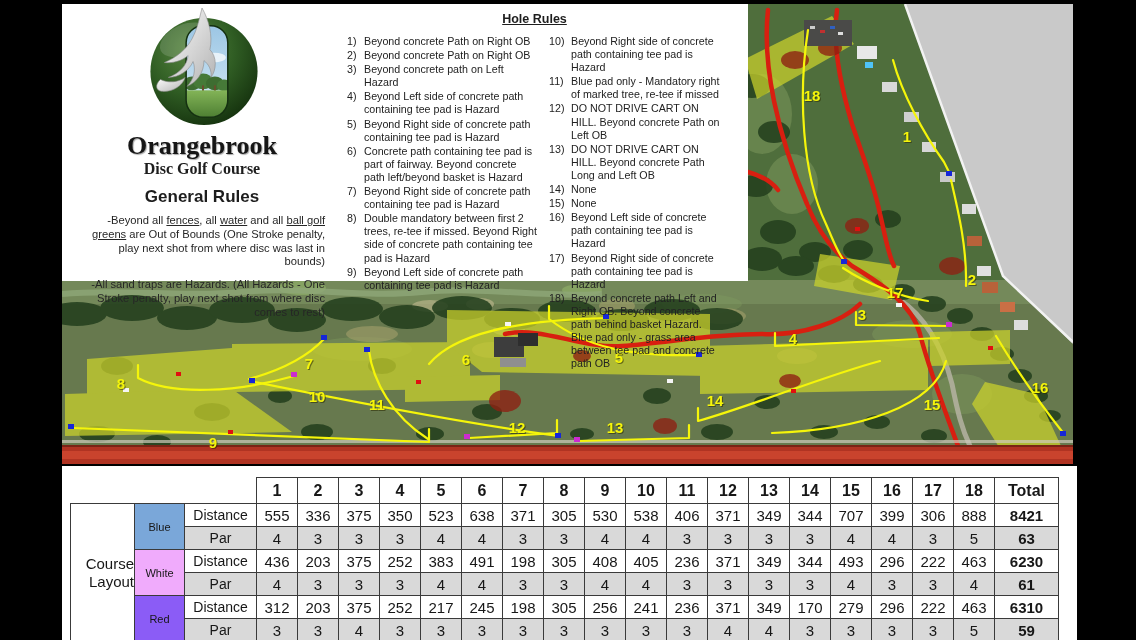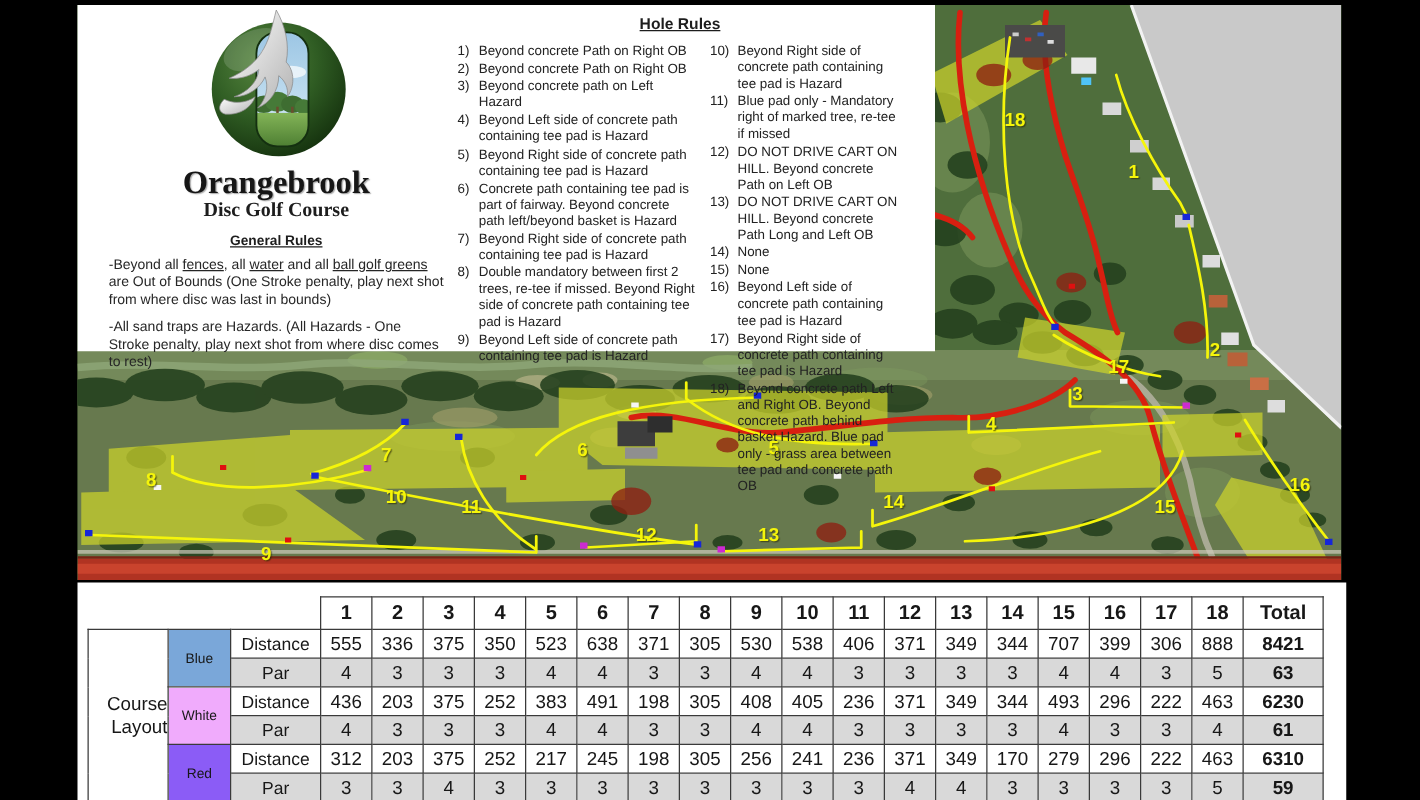--- a/index.html
+++ b/index.html
@@ -2,27 +2,27 @@
 <html><head>
 <meta charset="utf-8">
 <style>
   html,body{margin:0;padding:0;background:#000;}
   .page{position:relative;width:1136px;height:640px;background:#000;overflow:hidden;
         font-family:"Liberation Sans",sans-serif;}
   .doc{position:absolute;left:62px;top:4px;width:1011px;height:460px;background:#4f6e3c;}
   .doc > svg{position:absolute;left:0;top:0;}
   
   .panels{position:absolute;left:0;top:0;width:686px;height:277px;background:#fff;display:flex;}
-  .left-panel{width:278px;padding:2px 4px 0 20px;text-align:center;color:#1d1d1d;}
+  .left-panel{width:278px;padding:2px 4px 0 1px;text-align:center;color:#1d1d1d;}
   .logo{display:block;margin:2px auto 0;}
   .brand-title{font-family:"Liberation Serif",serif;font-weight:bold;font-size:26px;line-height:27px;
                color:#161616;text-shadow:1px 1px 1px rgba(0,0,0,.35);}
   .brand-sub{font-family:"Liberation Serif",serif;font-weight:bold;font-size:16px;line-height:18px;margin-top:1px;}
-  .gr-head{font-size:11px;font-weight:600;text-decoration:underline;margin:9px 0 7px;}
-  .gr-item{font-size:11.2px;line-height:13.8px;text-align:left;margin:0 5px 9px;color:#262626;}
+  .gr-head{font-size:17px;font-weight:600;margin:9px 0 7px;}
+  .gr-item{font-size:11.2px;line-height:13.8px;text-align:right;margin:0 16px 9px;color:#262626;}
   .rules-panel{flex:1;padding:4px 26px 0 2px;color:#1d1d1d;}
   .hr-head{text-align:center;font-size:12.5px;font-weight:600;text-decoration:underline;margin:4px 0 9px;}
   .hr-cols{display:flex;gap:10px;}
   .hr-col{text-align:left;}
   .col1{width:192px;}
   .col2{flex:1;}
   .hr-item{position:relative;font-size:10.7px;line-height:13.1px;margin-bottom:1px;color:#222;}
   .col1 .hr-item{padding-left:17px;}
   .col2 .hr-item{padding-left:22px;}
   .hr-num{position:absolute;left:0;top:0;}

